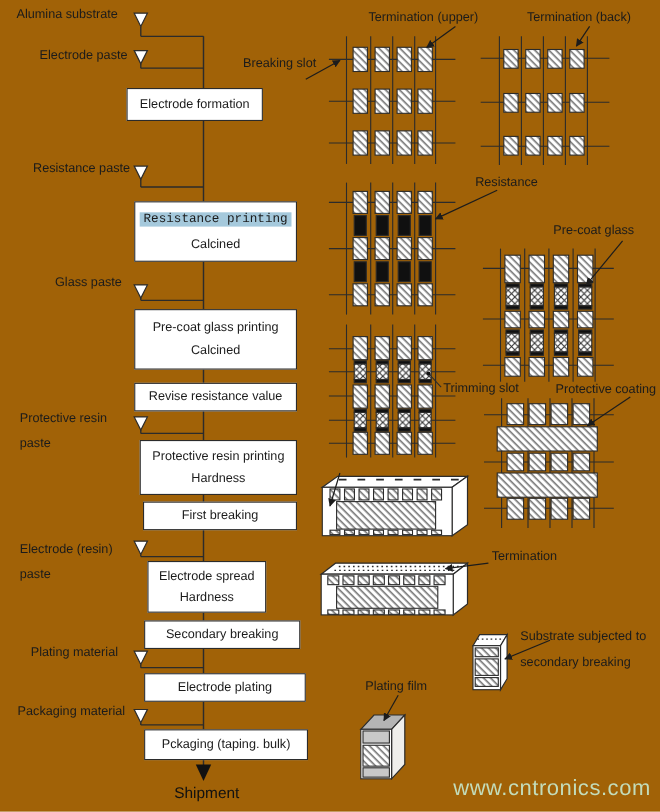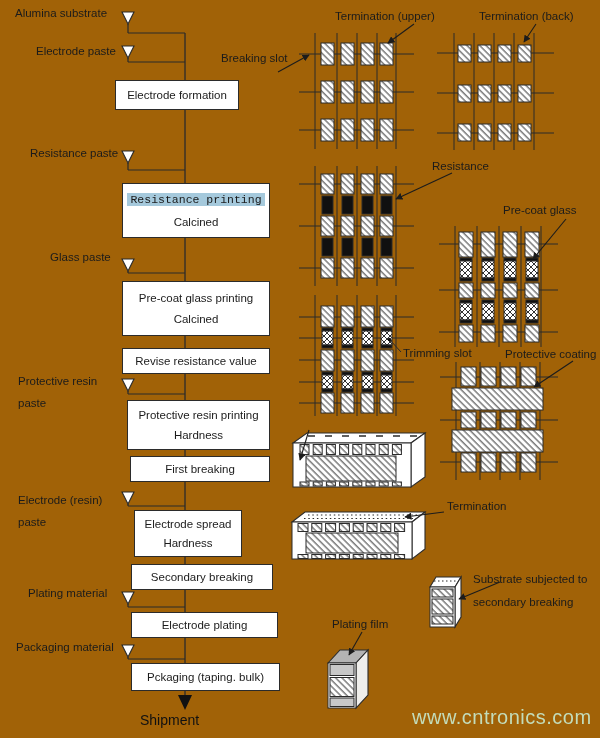--- a/index.html
+++ b/index.html
@@ -9,21 +9,21 @@
   .box{position:absolute;z-index:2;background:#fff;border:1.2px solid #2b2b2b;
        display:flex;flex-direction:column;justify-content:space-evenly;align-items:center;
        font-size:11.5px;color:#1b1b1b;text-align:center;box-sizing:border-box;}
   .box span{display:block;}
   .hl{background:var(--highlight_blue,#a5c9dc);padding:0 3px;font-family:Liberation Mono, monospace;}
   .lbl{position:absolute;z-index:2;font-size:11.5px;line-height:13px;color:#1b1b1b;white-space:nowrap;}
   .lbl.two{line-height:22px;}
   .lbl.two3{line-height:23px;}
   .lbl.small{font-size:10.5px;}
   .lbl span{display:block;}
-  .shipment{position:absolute;z-index:2;left:140px;top:712px;width:96px;
+  .shipment{position:absolute;z-index:2;left:140px;top:712px;width:96px;text-align:center;
             font-size:14px;color:#111;}
   .watermark{position:absolute;z-index:2;left:412px;top:706px;font-size:20px;
              color:var(--watermark_green,#c3dcba);letter-spacing:.5px;}
 </style>
 </head>
 <body>
 
 <div class="stage">
 
   <svg id="gfx" width="600" height="738" viewBox="0 0 600 738">

